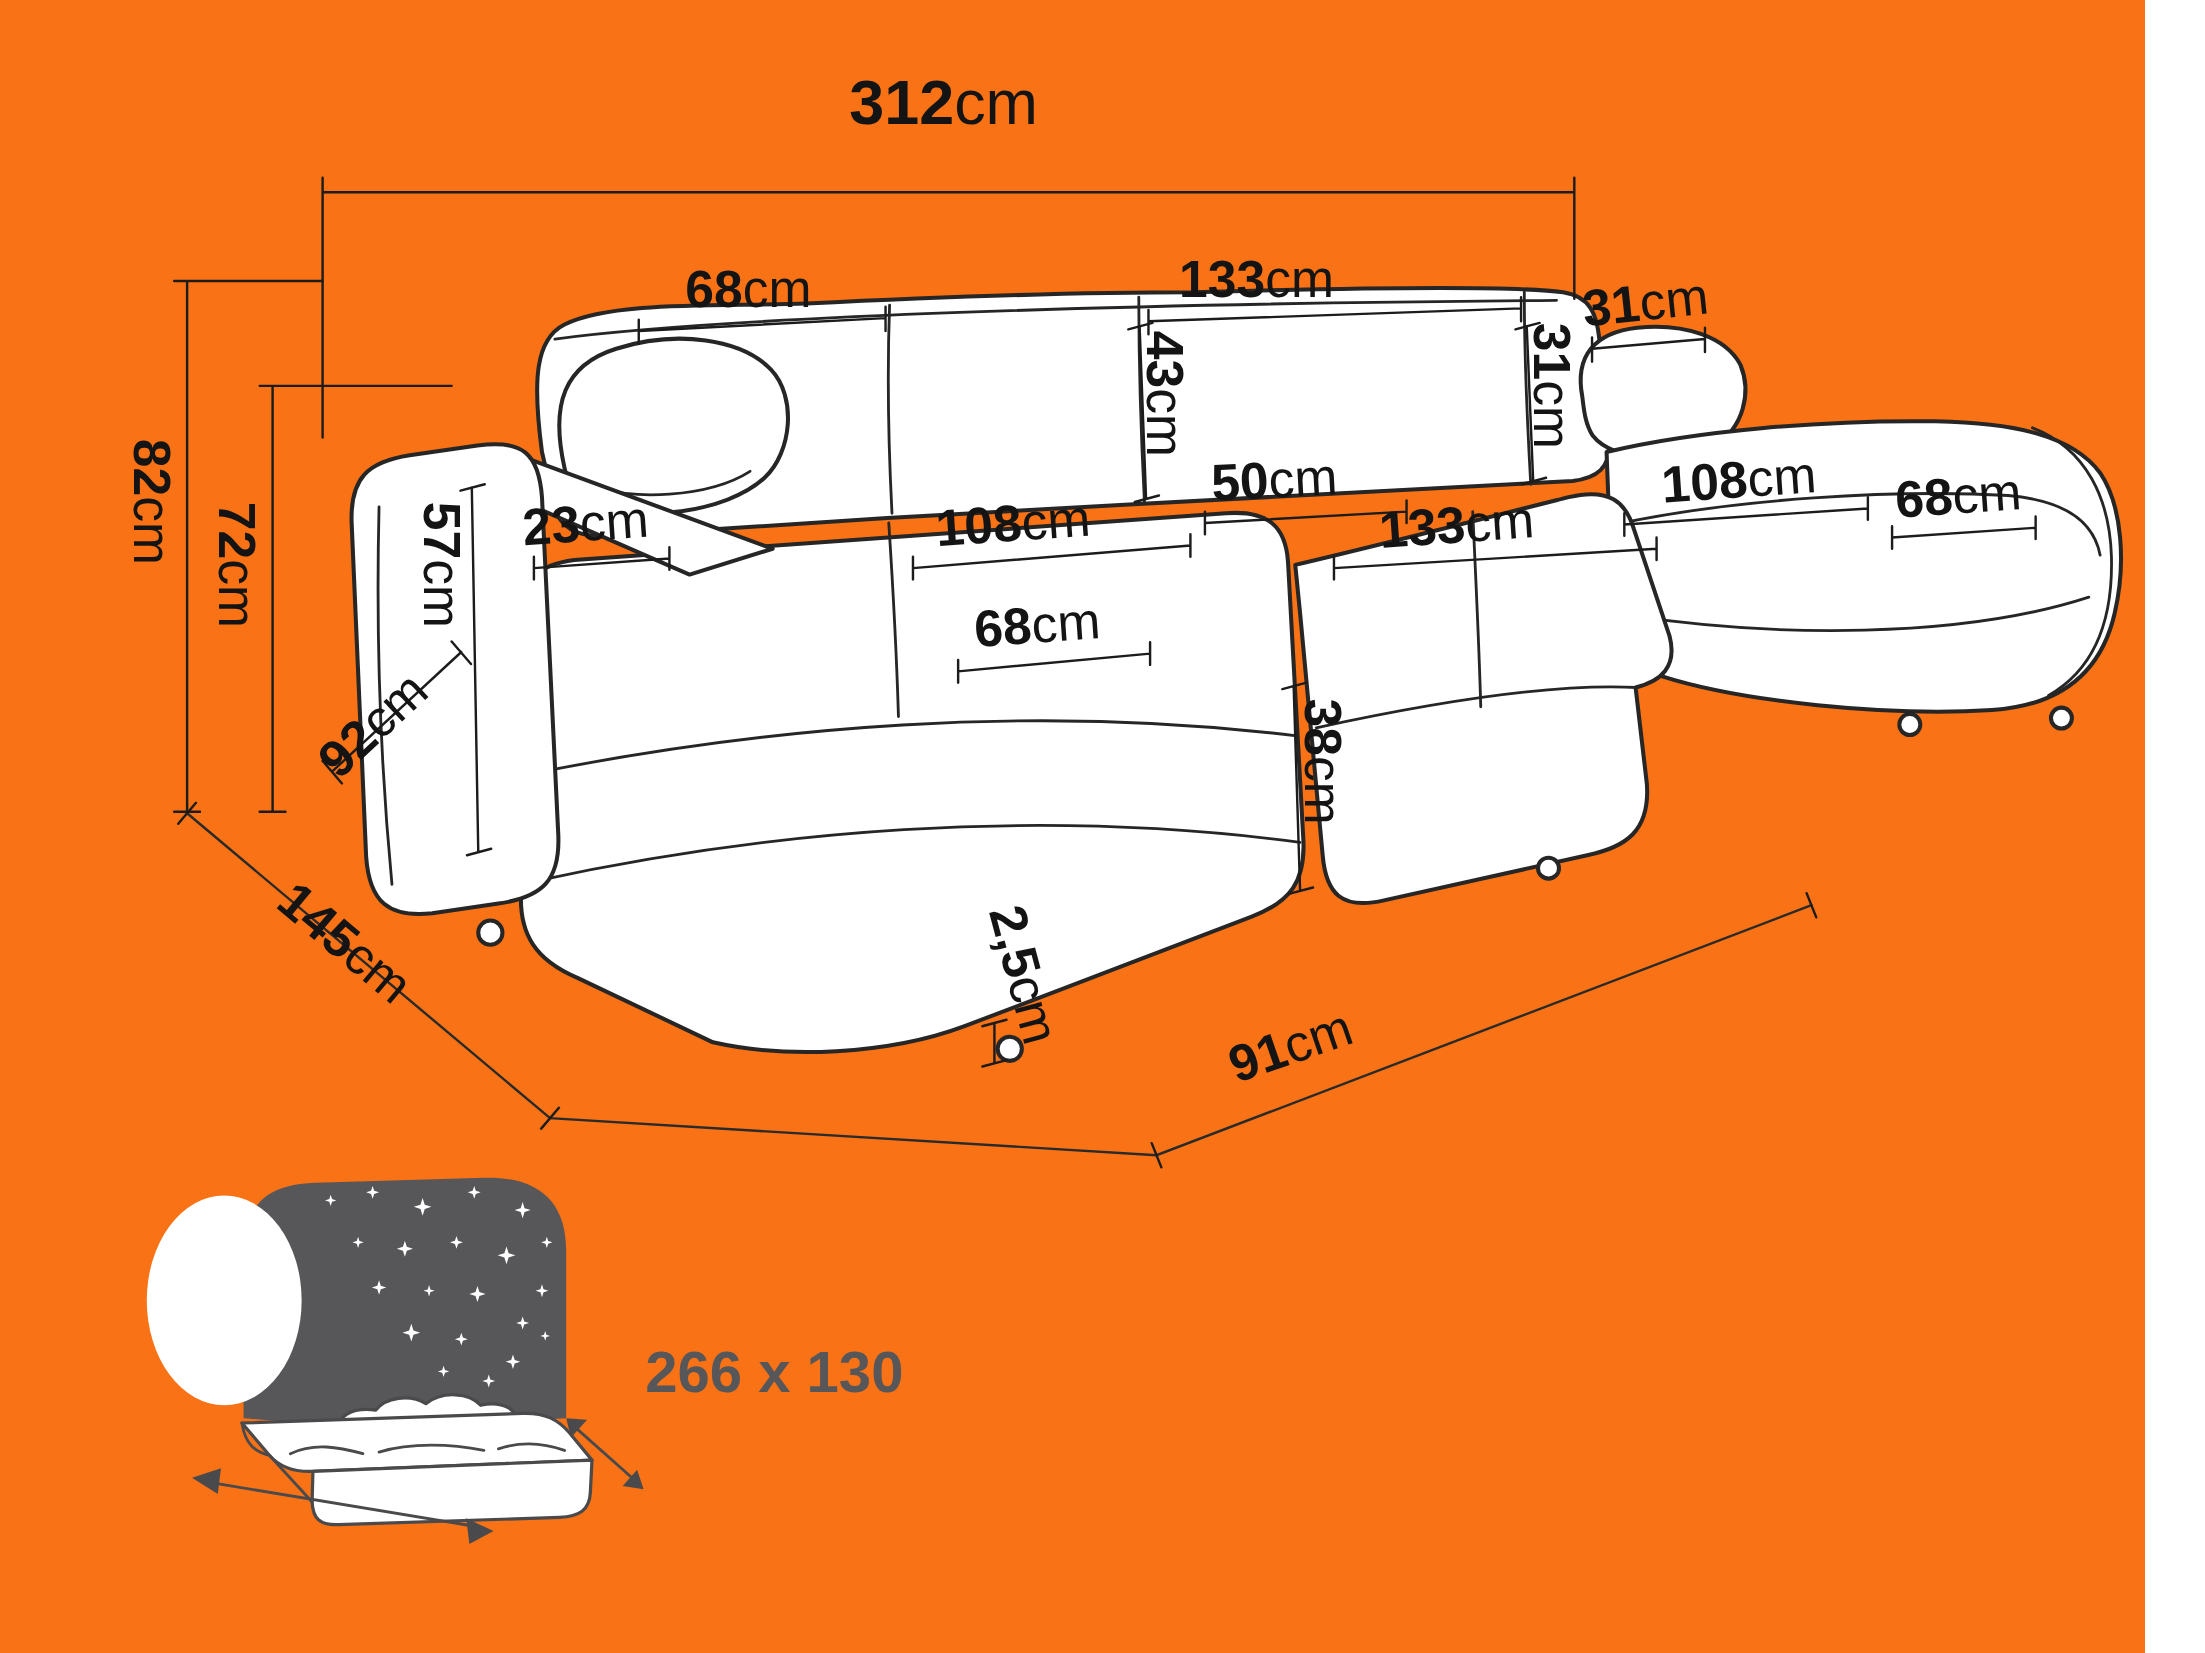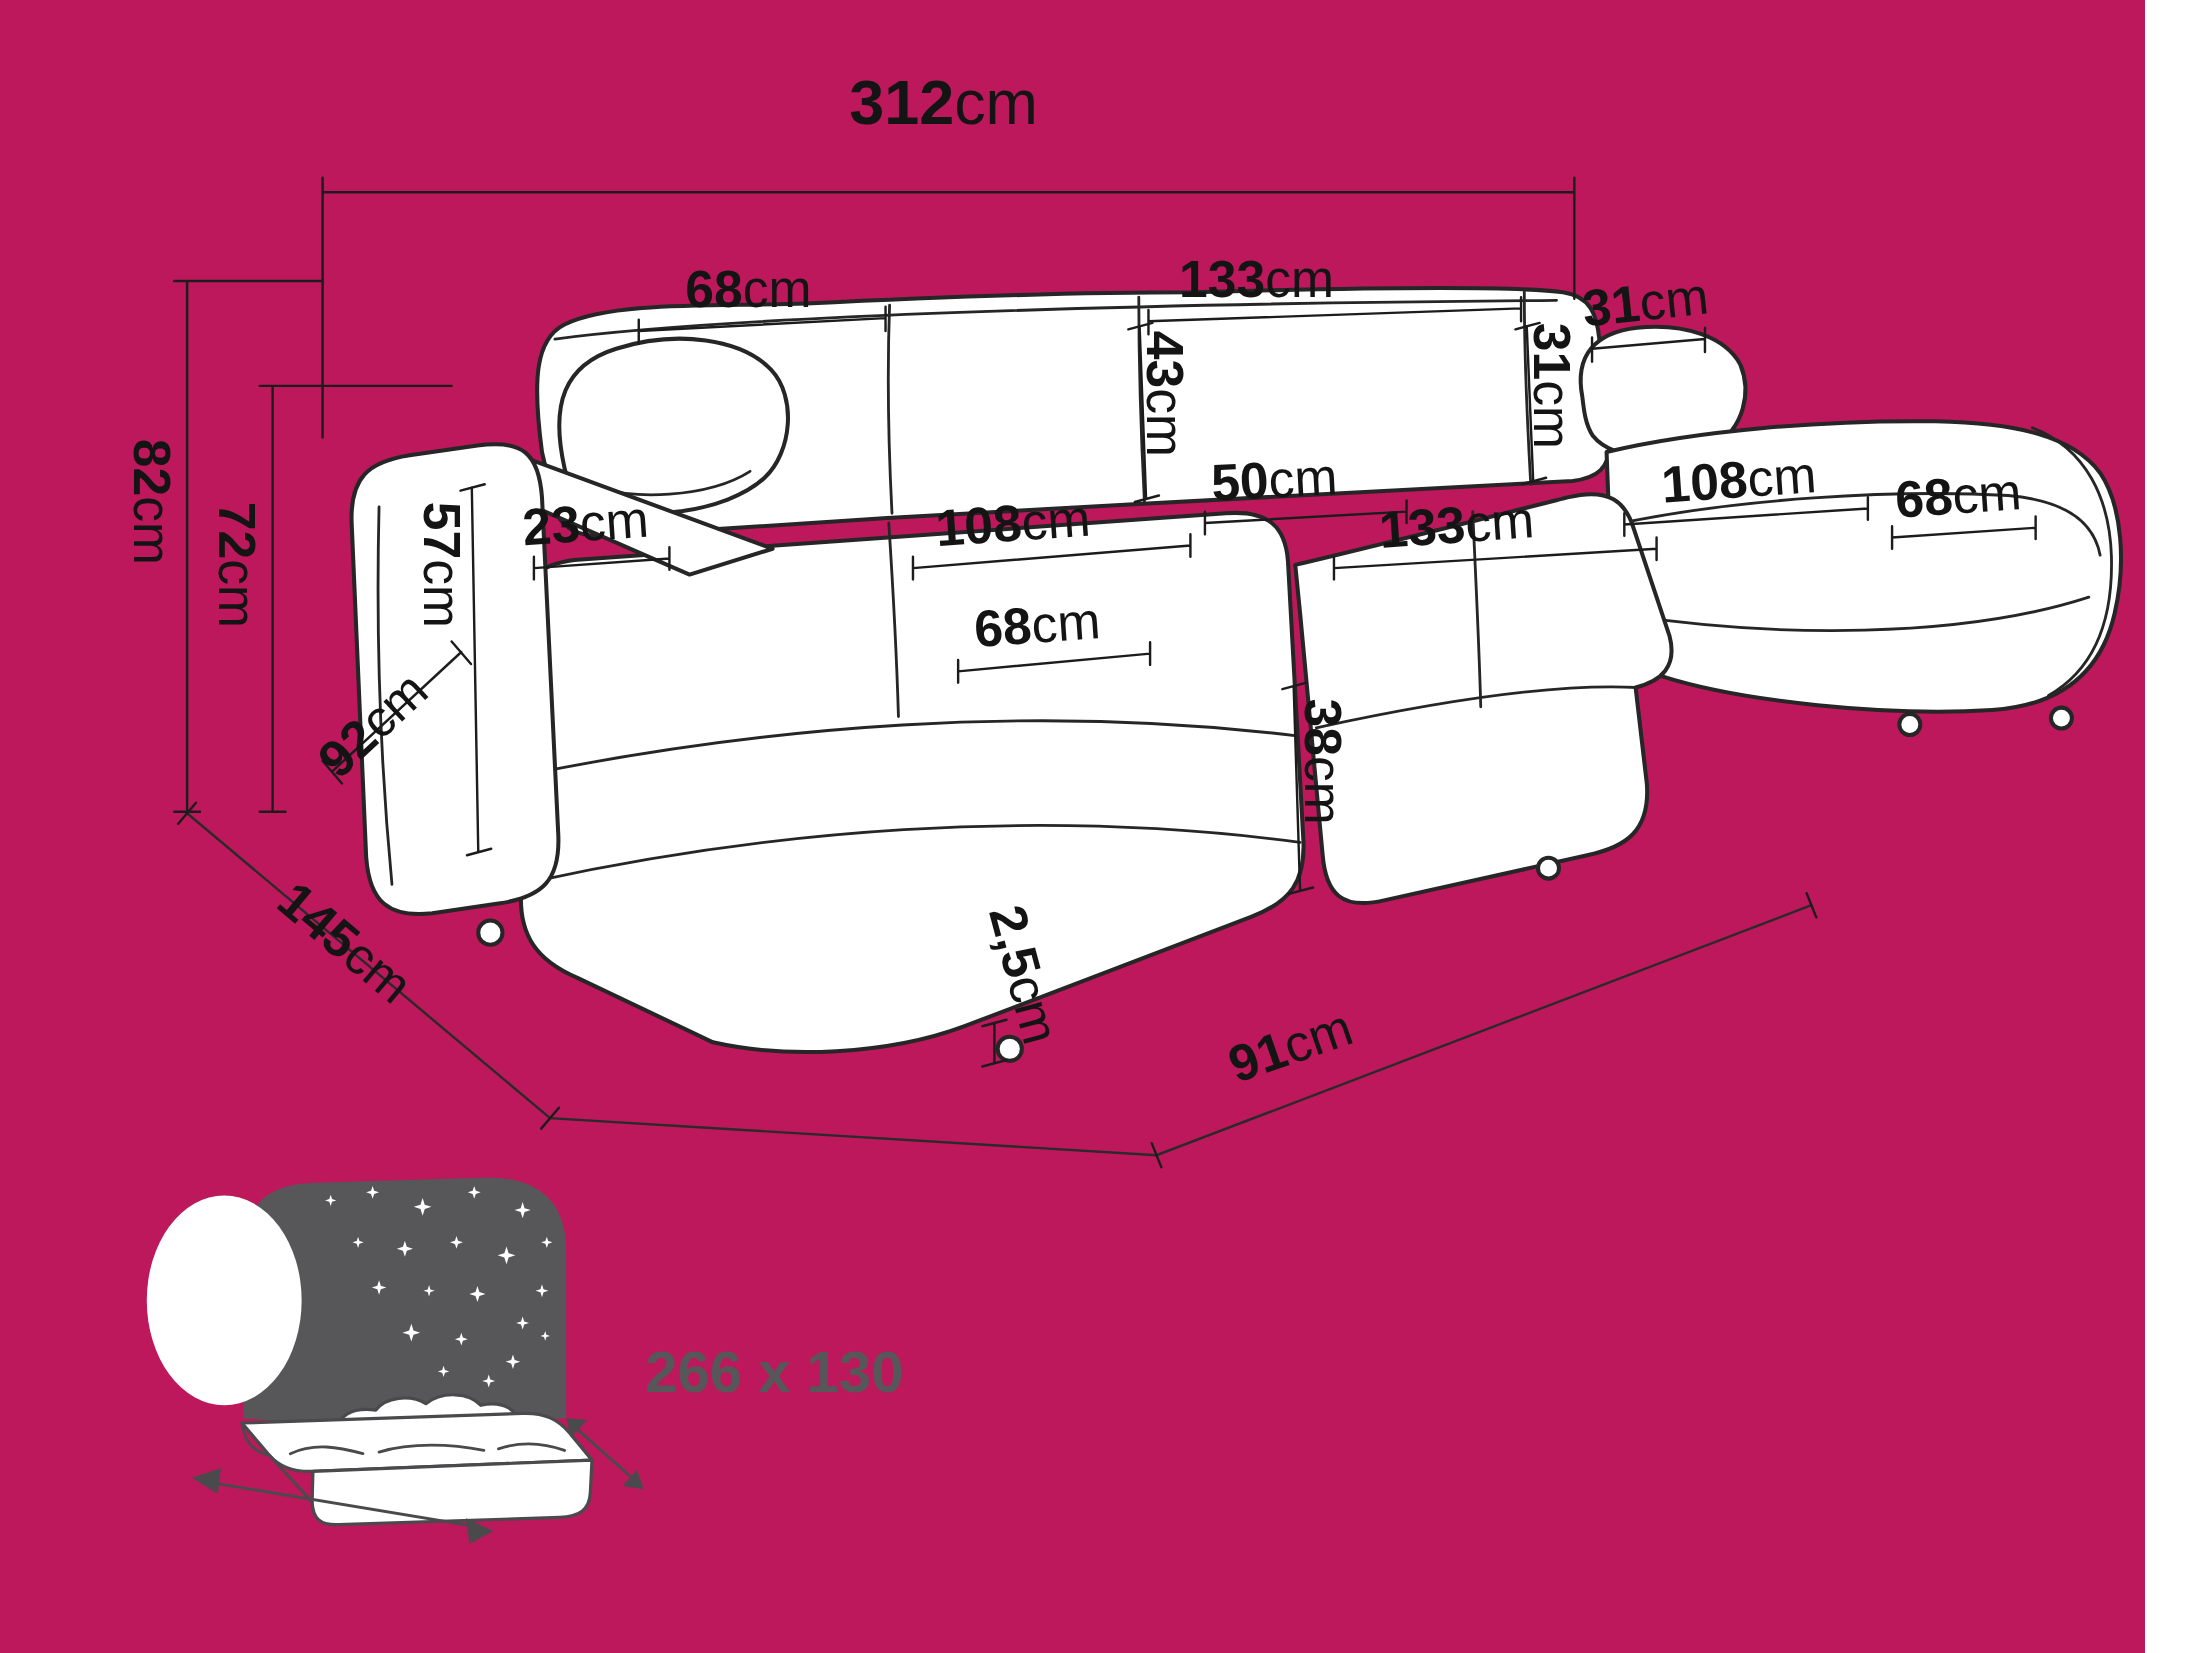--- a/index.html
+++ b/index.html
@@ -1,16 +1,16 @@
 <!DOCTYPE html>
 <html style="font-size:13px"><head>
 <meta charset="utf-8">
 <style>
   html,body{margin:0;padding:0;background:#ffffff;}
-  .page{position:relative;width:2145px;height:1654px;background:#be185d;overflow:hidden;}
+  .page{position:relative;width:2145px;height:1654px;background:#f97316;overflow:hidden;}
   svg{font-family:"Liberation Sans", sans-serif;}
   text{fill:#141414;}
   .num{font-weight:700;}
   .unit{font-weight:400;}
   .t-std{font-size:64px;}
   .t-big{font-size:78px;}
   .t-bed{font-size:72px;font-weight:700;fill:#57575a;}
   .sofa{fill:#ffffff;stroke:#262626;stroke-width:5;stroke-linejoin:round;stroke-linecap:round;}
   .seam{fill:none;stroke:#262626;stroke-width:3.5;stroke-linecap:round;}
   .dim{fill:none;stroke:#1c1c1c;stroke-width:3;stroke-linecap:round;}

